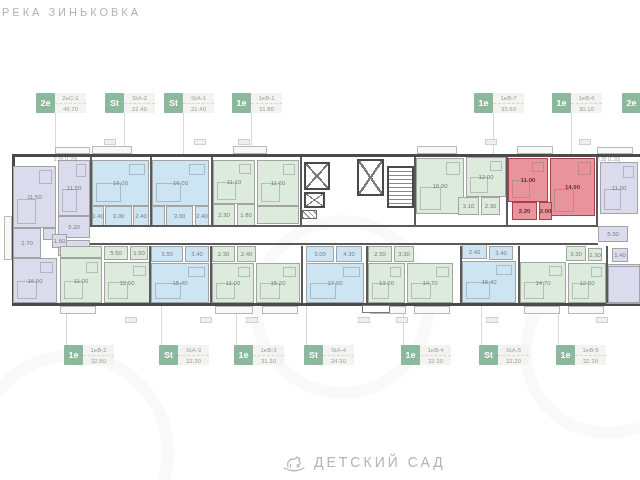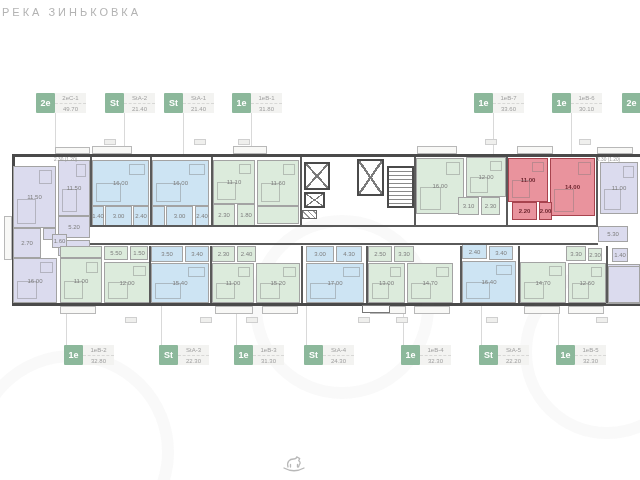--- a/index.html
+++ b/index.html
@@ -383,13 +383,14 @@
   </div>
 
 <div class="footer">
   <span style="display:flex">
     <svg width="26" height="22" viewBox="0 0 26 22" fill="none" stroke="#b8b8b8" stroke-width="1.3" stroke-linecap="round" stroke-linejoin="round">
       <path d="M3 17 q10 5.5 20 0"></path>
       <path d="M7 16 c-1.5-5 1.5-8 5.5-8 1.8 0 3-.8 3.2-2.2 l3 1.8 -1 2.2 c1.8 1 1.8 2.8.6 3.8 l-.8 2.4"></path>
       <path d="M9.5 16 v-2.6 M16.5 16 v-2.6"></path>
     </svg>
   </span>
+  <span class="caption">ДЕТСКИЙ САД</span>
 </div>
 
 </body></html>

